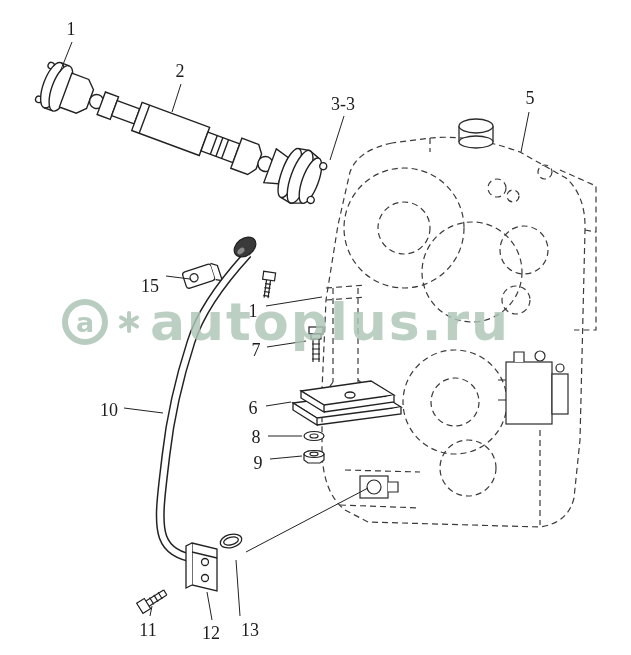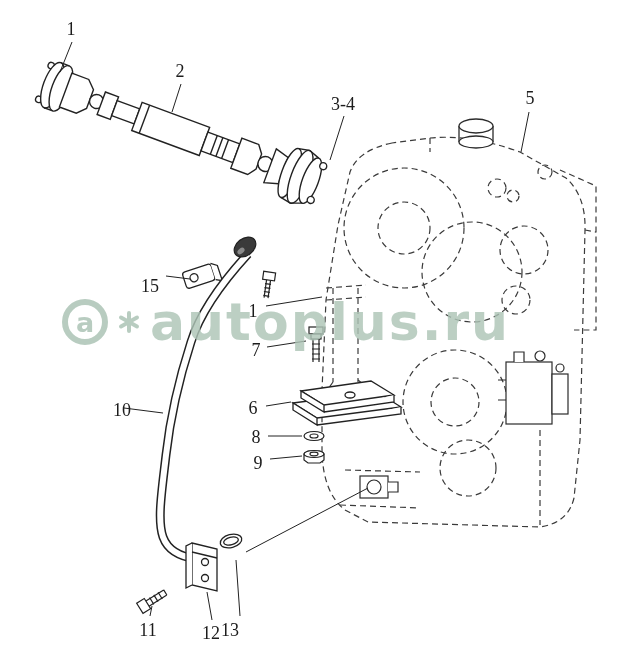--- a/index.html
+++ b/index.html
@@ -218,26 +218,26 @@
         <path d="M11 2 L11 20"></path>
         <path d="M3 6.5 L19 15.5"></path>
         <path d="M19 6.5 L3 15.5"></path>
       </g>
     </svg>
     <span class="wm-text">autoplus.ru</span>
   </div>
 
   <div class="part-label" style="left:71px;top:29px;">1</div>
   <div class="part-label" style="left:180px;top:71px;">2</div>
-  <div class="part-label" style="left:343px;top:104px;">3-4</div>
+  <div class="part-label" style="left:343px;top:104px;">3-3</div>
   <div class="part-label" style="left:530px;top:98px;">5</div>
   <div class="part-label" style="left:253px;top:408px;">6</div>
   <div class="part-label" style="left:256px;top:350px;">7</div>
   <div class="part-label" style="left:256px;top:437px;">8</div>
   <div class="part-label" style="left:258px;top:463px;">9</div>
-  <div class="part-label" style="left:109px;top:410px;margin-left:13px;">10</div>
+  <div class="part-label" style="left:109px;top:410px;">10</div>
   <div class="part-label" style="left:148px;top:630px;">11</div>
   <div class="part-label" style="left:211px;top:633px;font-family:Liberation Serif, serif;">12</div>
-  <div class="part-label" style="left:230px;top:630px;">13</div>
+  <div class="part-label" style="left:250px;top:630px;">13</div>
   <div class="part-label" style="left:253px;top:311px;">1</div>
   <div class="part-label" style="left:150px;top:272px;margin-top:14px;">15</div>
 
 </div>
 
 </body></html>

